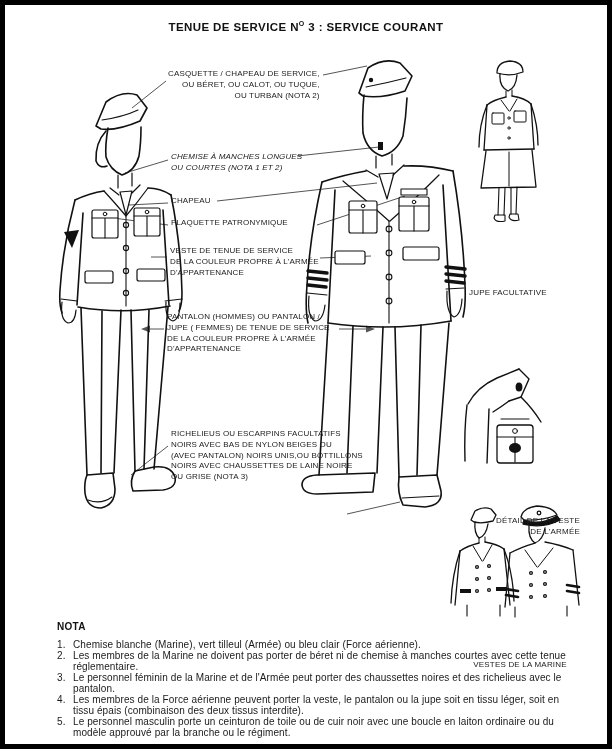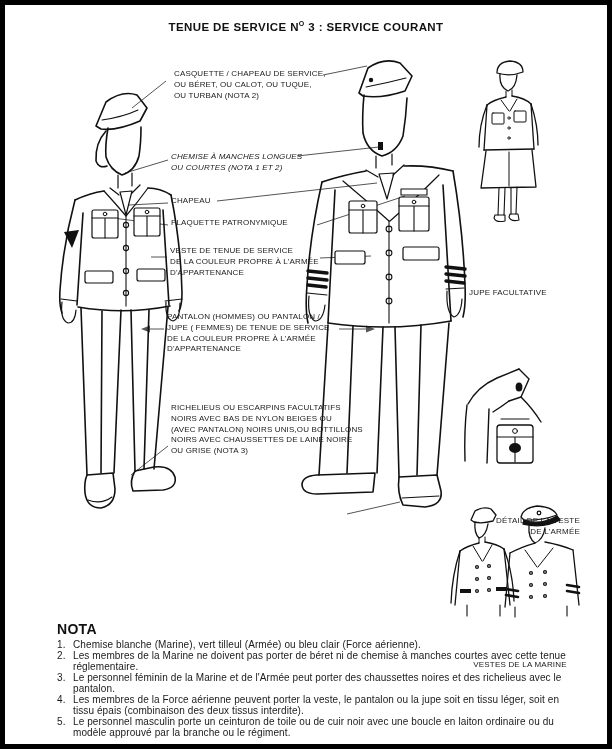--- a/index.html
+++ b/index.html
@@ -16,33 +16,33 @@
   svg.art { position:absolute; left:0; top:0; }
   .callout {
     position:absolute; font-size:8px; line-height:10.8px; letter-spacing:0.15px;
     white-space:pre-line; color:#1a1a1a;
   }
   .caption {
     position:absolute; font-size:8px; letter-spacing:0.2px; color:#1a1a1a;
     white-space:pre-line;
     margin-top:44px;
   }
-  .co-casquette { left:169px; top:64px; }
+  .co-casquette { left:163px; top:64px;text-align:right; }
   .co-chemise   { left:166px; top:147px;font-style:italic; }
   .co-cravate   { left:166px; top:191px; }
   .co-plaquette { left:166px; top:213px; }
   .co-veste     { left:165px; top:241px; }
   .co-pantalon  { left:162px; top:307px; }
-  .co-richelieus{ left:166px; top:398px; }
+  .co-richelieus{ left:166px; top:424px; }
   .co-souliers  { left:165px; top:504px; }
   .cap-jupe     { left:464px; top:239px; }
   .cap-detail   { left:455px; top:467px; width:120px; text-align:right; line-height:10.5px; }
   .cap-marine   { left:445px; top:611px; width:140px; text-align:center; }
   .nota-head {
-    position:absolute; left:52px; top:616px; font-size:14px; font-weight:bold; letter-spacing:0.3px;
+    position:absolute; left:52px; top:616px; font-size:10px; font-weight:bold; letter-spacing:0.3px;
   }
   .nota-list {
     position:absolute; left:52px; top:634px; width:524px;
     font-size:10px; line-height:11px; counter-reset:n; letter-spacing:0.1px; color:#1a1a1a;
   }
   .nota-item { display:flex; }
   .nota-item::before {
     counter-increment:n; content:counter(n) "."; flex:0 0 16px; width:16px;
   }
   .nota-item > span { flex:1; }

